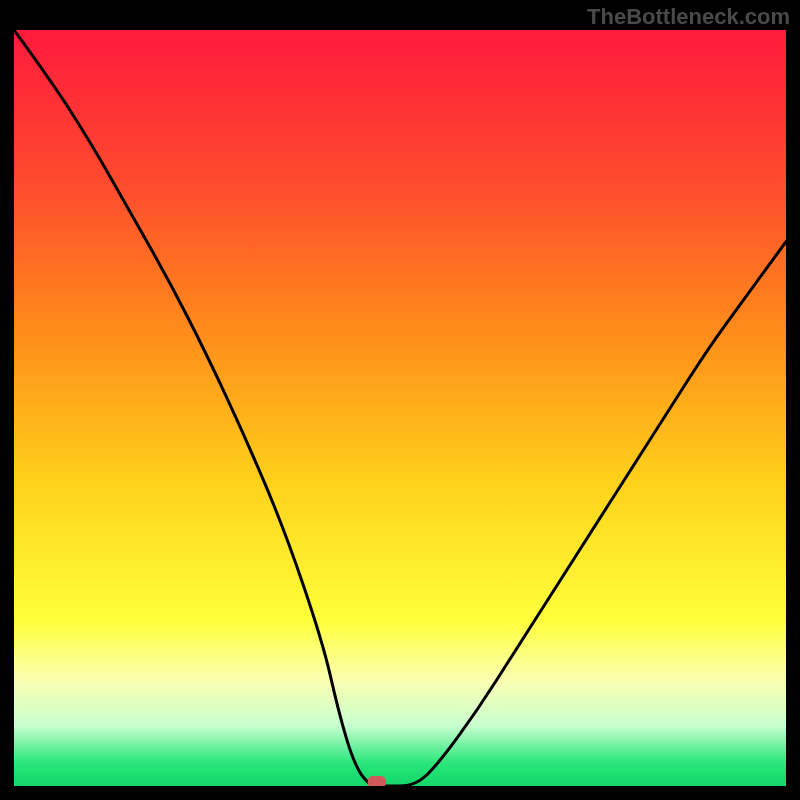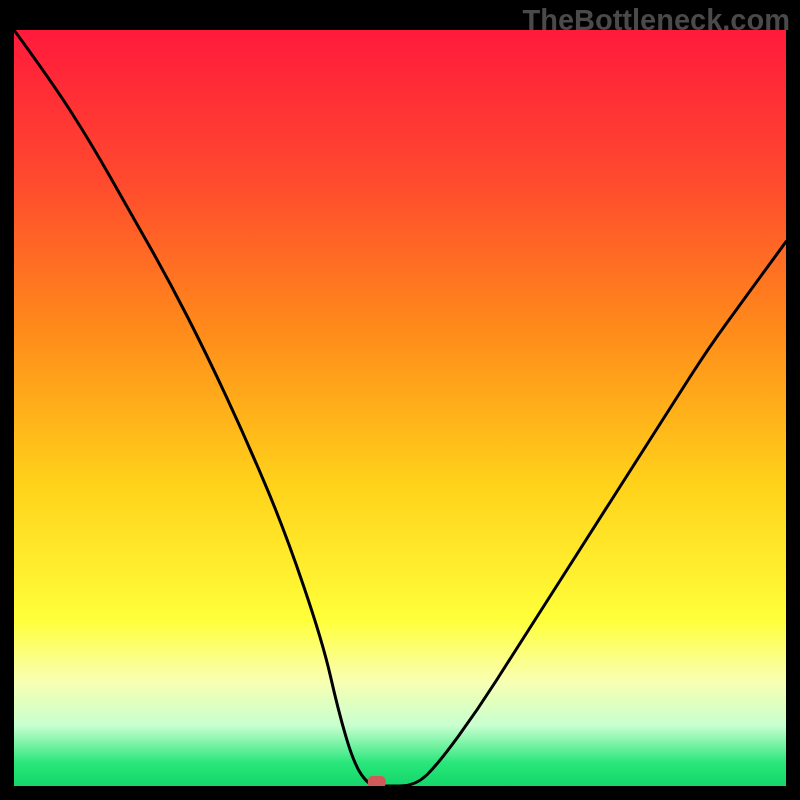--- a/index.html
+++ b/index.html
@@ -9,21 +9,21 @@
     height: 800px;
     background: #000;
     font-family: Arial, Helvetica, sans-serif;
     overflow: hidden;
   }
   .watermark {
     position: absolute;
     top: 4px;
     right: 10px;
     color: #4a4a4a;
-    font-size: 29px;
+    font-size: 22px;
     font-weight: 600;
     z-index: 10;
   }
   .frame {
     position: absolute;
     left: 14px;
     top: 30px;
     width: 772px;
     height: 756px;
     background: #000;

